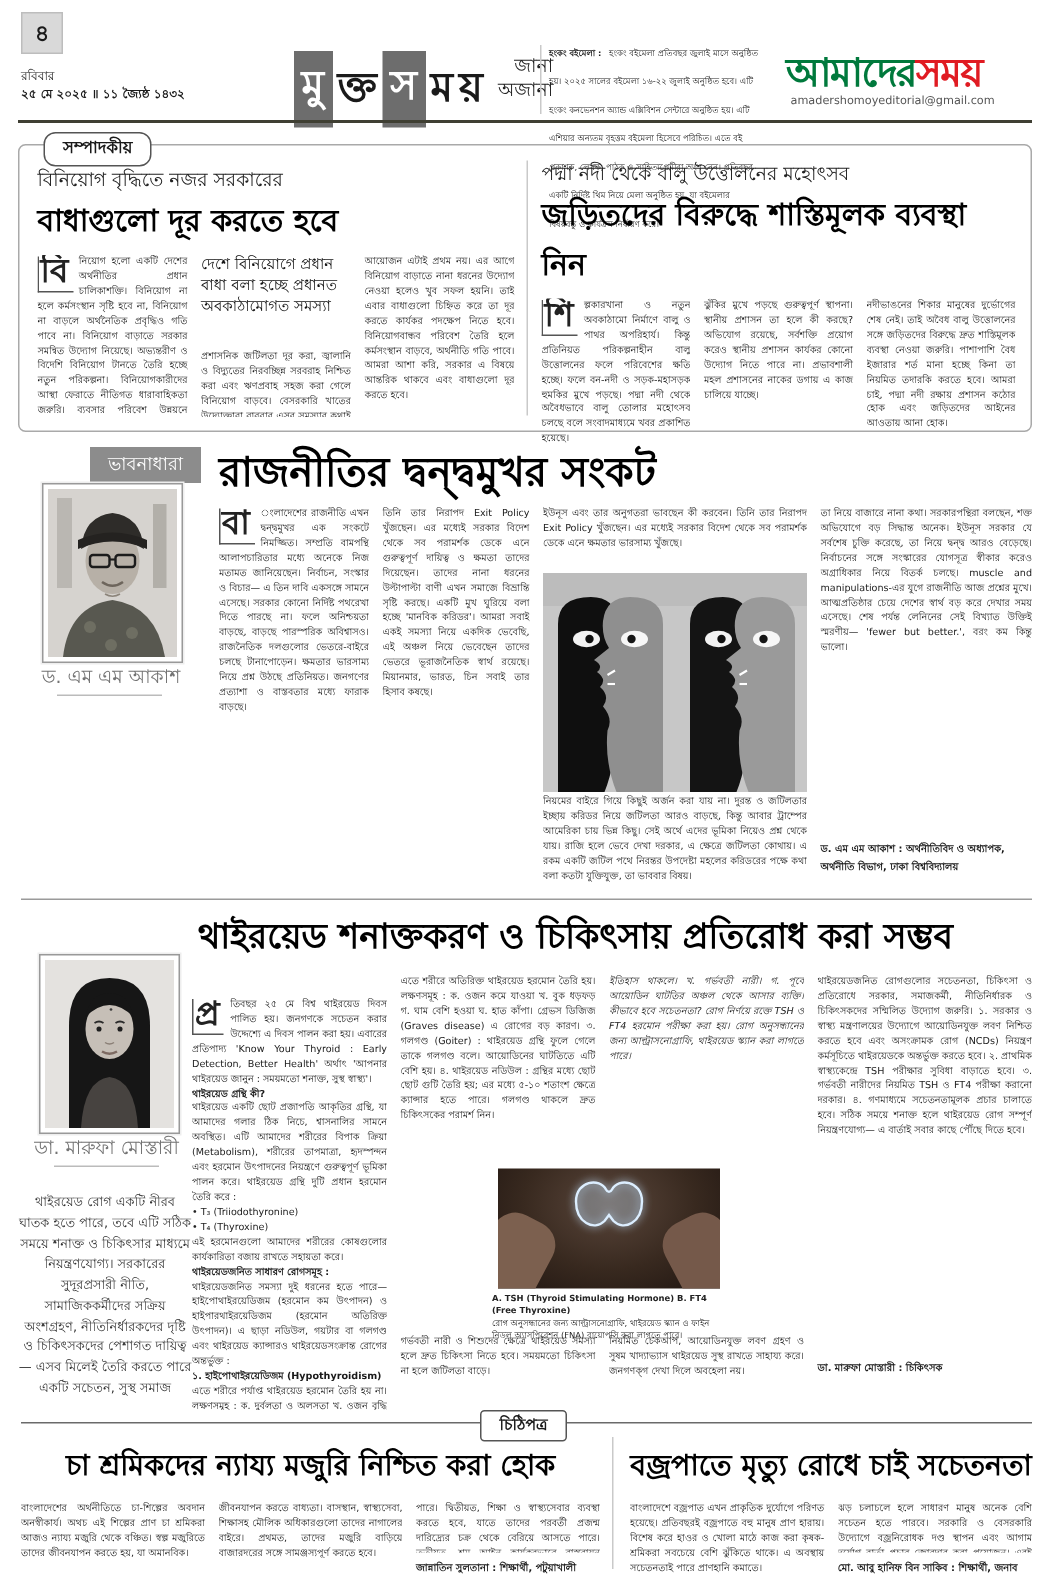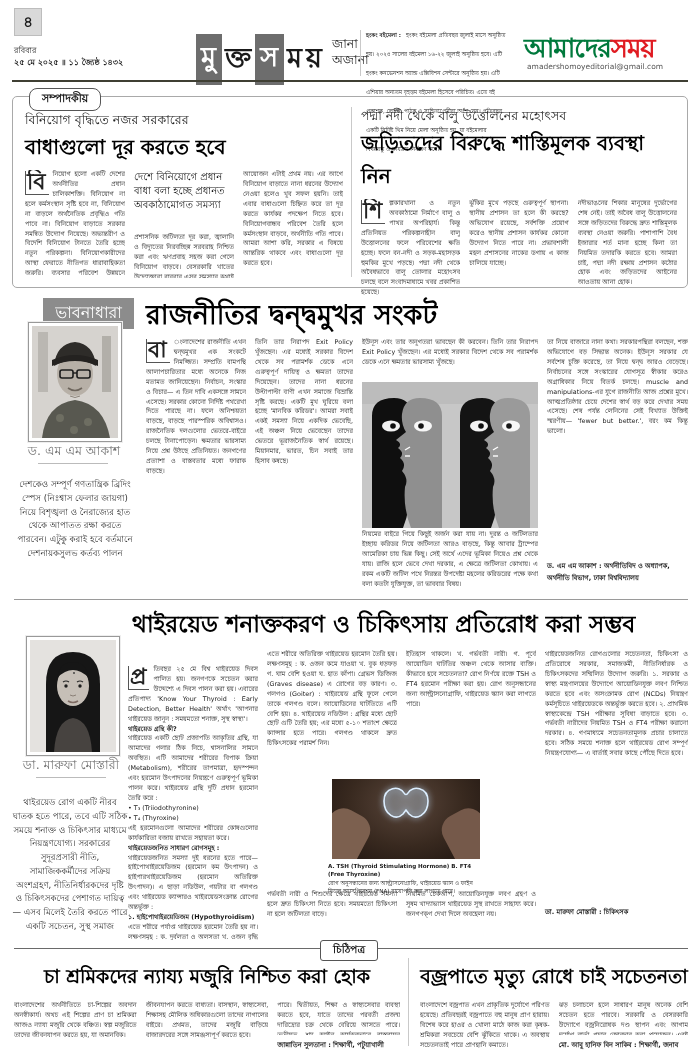--- a/index.html
+++ b/index.html
@@ -6,21 +6,21 @@
   #page{position:relative;width:700px;height:1050px;background:#fff;overflow:hidden;
         font-family:"DejaVu Sans","Liberation Sans",sans-serif;color:#1a1a1a;}
   .abs{position:absolute;}
   .greek{font-size:6.4px;line-height:1.55;text-align:justify;color:#222;overflow:hidden;}
   .cols{display:flex;gap:9px;}
   .cols>div{flex:1;}
   .kicker{font-size:12.5px;color:#222;}
   .headline{font-weight:bold;color:#000;}
   .dc{float:left;font-size:22px;line-height:.9;font-weight:bold;margin:1px 4px 0 0;
       border:1px solid #555;border-right:none;border-top:none;padding:1px 3px 2px 1px;}
-  .graylabel{display:inline-block;background:#8c8c8c;color:#fff;font-size:16px;padding:2px 12px;}
+  .graylabel{display:inline-block;background:#8c8c8c;color:#fff;font-size:12px;padding:2px 12px;}
   .boxlabel{display:inline-block;background:#fff;border:1px solid #555;border-radius:8px;
             font-size:11px;font-weight:bold;padding:1px 12px;}
   .photoframe{background:#fff;border:1px solid #999;padding:3px;box-shadow:0 0 0 1px #eee;}
   .authname{font-size:12.5px;text-align:center;color:#737373;}
   .pullq{font-size:8.6px;line-height:1.6;text-align:center;color:#333;}
   .credit{font-size:6.6px;font-weight:bold;margin-top:4px;}
   .bh{font-weight:bold;font-size:6.4px;line-height:1.55;}
   .vrule{background:#c9c9c9;width:1px;}
   .hrule{background:#9a9a9a;height:1px;}
   .thinhr{border:none;border-top:1px solid #bbb;width:70px;margin:5px auto;}
@@ -39,21 +39,21 @@
   <div class="abs" style="left:14px;top:56px;font-size:8px;font-weight:bold;">২৫ মে ২০২৫ ॥ ১১ জ্যৈষ্ঠ ১৪৩২</div>
 
   <div class="abs mast" style="left:196px;top:34px;">
     <span class="bx">মু</span>
       <span>ক্ত</span>
       <span class="bx">স</span>
       <span>ম</span>
       <span>য়</span>
   </div>
 
-  <div class="abs" style="left:332px;top:36px;font-size:12.5px;line-height:1.25;text-align:left;color:#222;">
+  <div class="abs" style="left:332px;top:36px;font-size:12.5px;line-height:1.25;text-align:right;color:#222;">
     <div>জানা</div>
     <div>অজানা</div>
   </div>
   <div class="abs vrule" style="left:360px;top:30px;height:46px;"></div>
   <div class="abs" style="left:366px;top:22px;width:140px;">
     <span class="capline" style="font-weight:bold;">হংকং বইমেলা :</span>
     <span class="capline">হংকং বইমেলা প্রতিবছর জুলাই মাসে অনুষ্ঠিত হয়। ২০২৫ সালের বইমেলা ১৬-২২ জুলাই অনুষ্ঠিত হবে। এটি হংকং কনভেনশন অ্যান্ড এক্সিবিশন সেন্টারে অনুষ্ঠিত হয়। এটি এশিয়ার অন্যতম বৃহত্তম বইমেলা হিসেবে পরিচিত। এতে বই প্রকাশক, লেখক, পাঠক ও সাহিত্যপ্রেমীরা অংশ নেন। প্রতিবছর একটি নির্দিষ্ট থিম নিয়ে মেলা অনুষ্ঠিত হয়, যা বইমেলার বিষয়বস্তু ও কার্যক্রম নির্ধারণ করে।</span>
   </div>
 
   <div class="abs" style="left:524px;top:28px;font-size:26px;font-weight:bold;letter-spacing:-1px;">
@@ -116,21 +116,20 @@
       <path d="M20 40 Q43 30 66 40 L66 34 Q43 24 20 34 Z" fill="#242220"></path>
       <rect x="28" y="44" width="13" height="8" rx="2" fill="none" stroke="#1c1c1c" stroke-width="1.6"></rect>
       <rect x="45" y="44" width="13" height="8" rx="2" fill="none" stroke="#1c1c1c" stroke-width="1.6"></rect>
       <line x1="41" y1="47" x2="45" y2="47" stroke="#1c1c1c" stroke-width="1.4"></line>
       <path d="M36 62 Q43 67 50 62" stroke="#6d655c" stroke-width="1.6" fill="none"></path>
       <path d="M38 70 Q43 73 48 70" stroke="#8c847a" stroke-width="1" fill="none"></path>
     </svg>
   </div>
   <div class="abs authname" style="left:14px;top:442px;width:120px;">ড. এম এম আকাশ</div>
   <hr class="thinhr abs" style="left:38px;top:458px;">
-  <div class="abs pullq" style="left:14px;top:478px;width:122px;">দেশকেও সম্পূর্ণ গণতান্ত্রিক ব্রিদিং স্পেস (নিঃশ্বাস ফেলার জায়গা) নিয়ে বিশৃঙ্খলা ও নৈরাজ্যের হাত থেকে আপাতত রক্ষা করতে পারবেন। এটুকু করাই হবে বর্তমানে দেশনায়কসুলভ কর্তব্য পালন</div>
 
   <div class="abs headline" style="left:146px;top:294px;font-size:27px;">রাজনীতির দ্বন্দ্বমুখর সংকট</div>
 
   <div class="abs" style="left:146px;top:338px;width:542px;height:256px;">
     <div style="display:flex;gap:9px;height:100%;">
       <div class="greek" style="width:100px;flex:none;">
         <span class="dc">বা</span>
         <span>ংলাদেশের রাজনীতি এখন দ্বন্দ্বমুখর এক সংকটে নিমজ্জিত। সম্প্রতি বামপন্থি আলাপচারিতার মধ্যে অনেকে নিজ মতামত জানিয়েছেন। নির্বাচন, সংস্কার ও বিচার— এ তিন দাবি একসঙ্গে সামনে এসেছে। সরকার কোনো নির্দিষ্ট পথরেখা দিতে পারছে না। ফলে অনিশ্চয়তা বাড়ছে, বাড়ছে পারস্পরিক অবিশ্বাসও। রাজনৈতিক দলগুলোর ভেতরে-বাইরে চলছে টানাপোড়েন। ক্ষমতার ভারসাম্য নিয়ে প্রশ্ন উঠছে প্রতিনিয়ত। জনগণের প্রত্যাশা ও বাস্তবতার মধ্যে ফারাক বাড়ছে।</span>
       </div>
       <div class="greek" style="width:98px;flex:none;">তিনি তার নিরাপদ Exit Policy খুঁজছেন। এর মধ্যেই সরকার বিদেশ থেকে সব পরামর্শক ডেকে এনে গুরুত্বপূর্ণ দায়িত্ব ও ক্ষমতা তাদের দিয়েছেন। তাদের নানা ধরনের উল্টাপাল্টা বাণী এখন সমাজে বিভ্রান্তি সৃষ্টি করছে। একটি মুখ ঘুরিয়ে বলা হচ্ছে 'মানবিক করিডর'। আমরা সবাই একই সমস্যা নিয়ে একদিক ভেবেছি, এই অঞ্চল নিয়ে ভেবেছেন তাদের ভেতরে ভূরাজনৈতিক স্বার্থ রয়েছে। মিয়ানমার, ভারত, চিন সবাই তার হিসাব কষছে।</div>
@@ -216,21 +215,21 @@
         <div class="bh">১. হাইপোথাইরয়েডিজম (Hypothyroidism)</div>
         <div class="greek">এতে শরীরে পর্যাপ্ত থাইরয়েড হরমোন তৈরি হয় না। লক্ষণসমূহ : ক. দুর্বলতা ও অলসতা খ. ওজন বৃদ্ধি গ. চুল পড়া ঘ. ঠান্ডা অনুভব ঙ. অবসাদজনিত সমস্যা চ. অনিয়মিত পিরিয়ড।</div>
 
       </div>
       <div style="width:130px;flex:none;">
         <div class="greek" style="height:126px;">এতে শরীরে অতিরিক্ত থাইরয়েড হরমোন তৈরি হয়। লক্ষণসমূহ : ক. ওজন কমে যাওয়া খ. বুক ধড়ফড় গ. ঘাম বেশি হওয়া ঘ. হাত কাঁপা। গ্রেভস ডিজিজ (Graves disease) এ রোগের বড় কারণ। ৩. গলগণ্ড (Goiter) : থাইরয়েড গ্রন্থি ফুলে গেলে তাকে গলগণ্ড বলে। আয়োডিনের ঘাটতিতে এটি বেশি হয়। ৪. থাইরয়েড নডিউল : গ্রন্থির মধ্যে ছোট ছোট গুটি তৈরি হয়; এর মধ্যে ৫-১০ শতাংশ ক্ষেত্রে ক্যান্সার হতে পারে। গলগণ্ড থাকলে দ্রুত চিকিৎসকের পরামর্শ নিন।</div>
         <div style="height:114px;"></div>
         <div class="greek" style="height:46px;">গর্ভবতী নারী ও শিশুদের ক্ষেত্রে থাইরয়েড সমস্যা হলে দ্রুত চিকিৎসা নিতে হবে। সময়মতো চিকিৎসা না হলে জটিলতা বাড়ে।</div>
       </div>
       <div style="width:130px;flex:none;">
-        <div class="greek" style="height:126px;">ইতিহাস থাকলে। খ. গর্ভবতী নারী। গ. পূর্বে আয়োডিন ঘাটতির অঞ্চল থেকে আসার ব্যক্তি। কীভাবে হবে সচেতনতা? রোগ নির্ণয়ে রক্তে TSH ও FT4 হরমোন পরীক্ষা করা হয়। রোগ অনুসন্ধানের জন্য আল্ট্রাসনোগ্রাফি, থাইরয়েড স্ক্যান করা লাগতে পারে।</div>
+        <div class="greek" style="height:126px;font-style:italic;">ইতিহাস থাকলে। খ. গর্ভবতী নারী। গ. পূর্বে আয়োডিন ঘাটতির অঞ্চল থেকে আসার ব্যক্তি। কীভাবে হবে সচেতনতা? রোগ নির্ণয়ে রক্তে TSH ও FT4 হরমোন পরীক্ষা করা হয়। রোগ অনুসন্ধানের জন্য আল্ট্রাসনোগ্রাফি, থাইরয়েড স্ক্যান করা লাগতে পারে।</div>
         <div style="height:114px;"></div>
         <div class="greek" style="height:46px;">নিয়মিত চেকআপ, আয়োডিনযুক্ত লবণ গ্রহণ ও সুষম খাদ্যাভ্যাস থাইরয়েড সুস্থ রাখতে সাহায্য করে। জনগণক্গ দেখা দিলে অবহেলা নয়।</div>
       </div>
       <div style="flex:1;">
         <div class="greek" style="height:252px;">থাইরয়েডজনিত রোগগুলোর সচেতনতা, চিকিৎসা ও প্রতিরোধে সরকার, সমাজকর্মী, নীতিনির্ধারক ও চিকিৎসকদের সম্মিলিত উদ্যোগ জরুরি। ১. সরকার ও স্বাস্থ্য মন্ত্রণালয়ের উদ্যোগে আয়োডিনযুক্ত লবণ নিশ্চিত করতে হবে এবং অসংক্রামক রোগ (NCDs) নিয়ন্ত্রণ কর্মসূচিতে থাইরয়েডকে অন্তর্ভুক্ত করতে হবে। ২. প্রাথমিক স্বাস্থ্যকেন্দ্রে TSH পরীক্ষার সুবিধা বাড়াতে হবে। ৩. গর্ভবতী নারীদের নিয়মিত TSH ও FT4 পরীক্ষা করানো দরকার। ৪. গণমাধ্যমে সচেতনতামূলক প্রচার চালাতে হবে। সঠিক সময়ে শনাক্ত হলে থাইরয়েড রোগ সম্পূর্ণ নিয়ন্ত্রণযোগ্য— এ বার্তাই সবার কাছে পৌঁছে দিতে হবে।</div>
         <div class="credit">ডা. মারুফা মোস্তারী : চিকিৎসক</div>
       </div>
     </div>
 
     <div class="abs" style="left:204px;top:129px;width:148px;height:80px;overflow:hidden;

